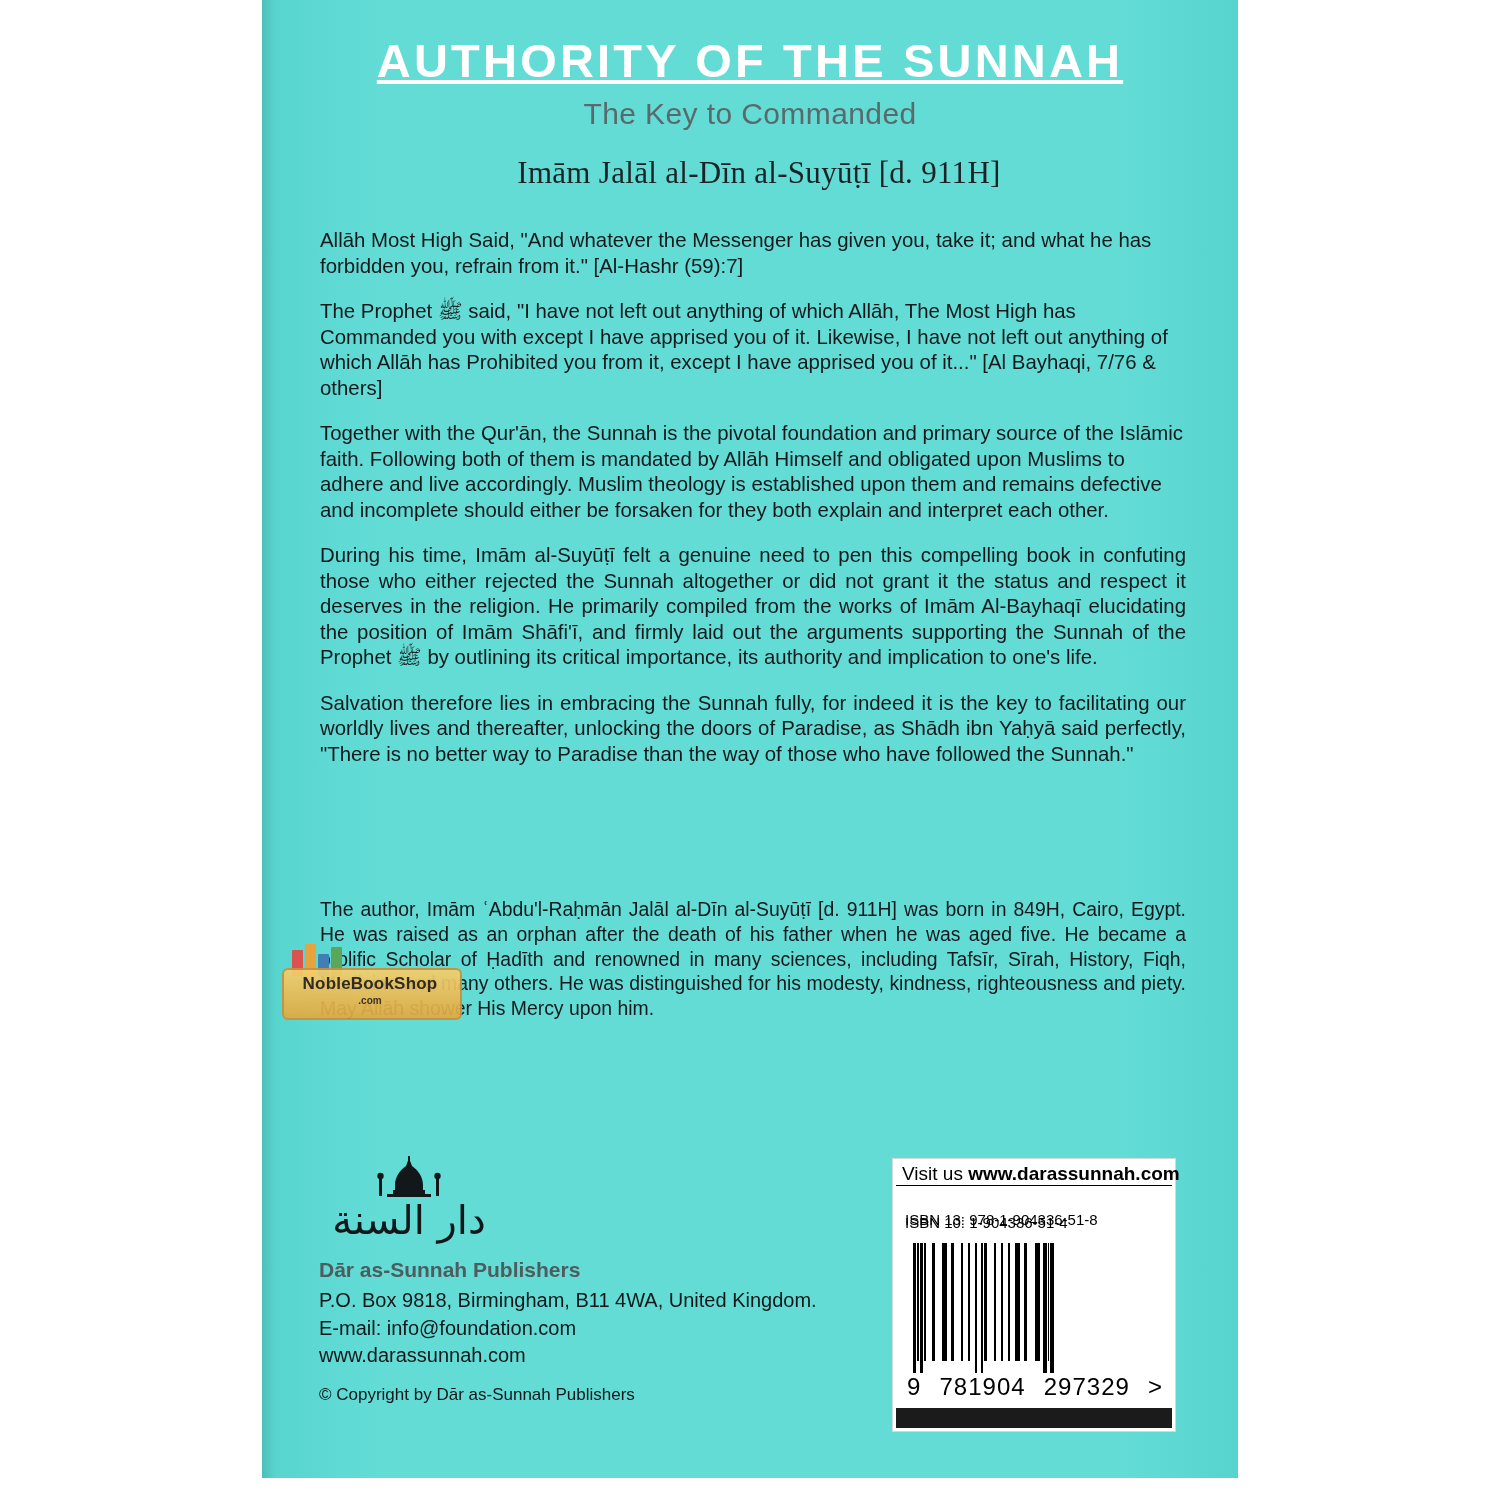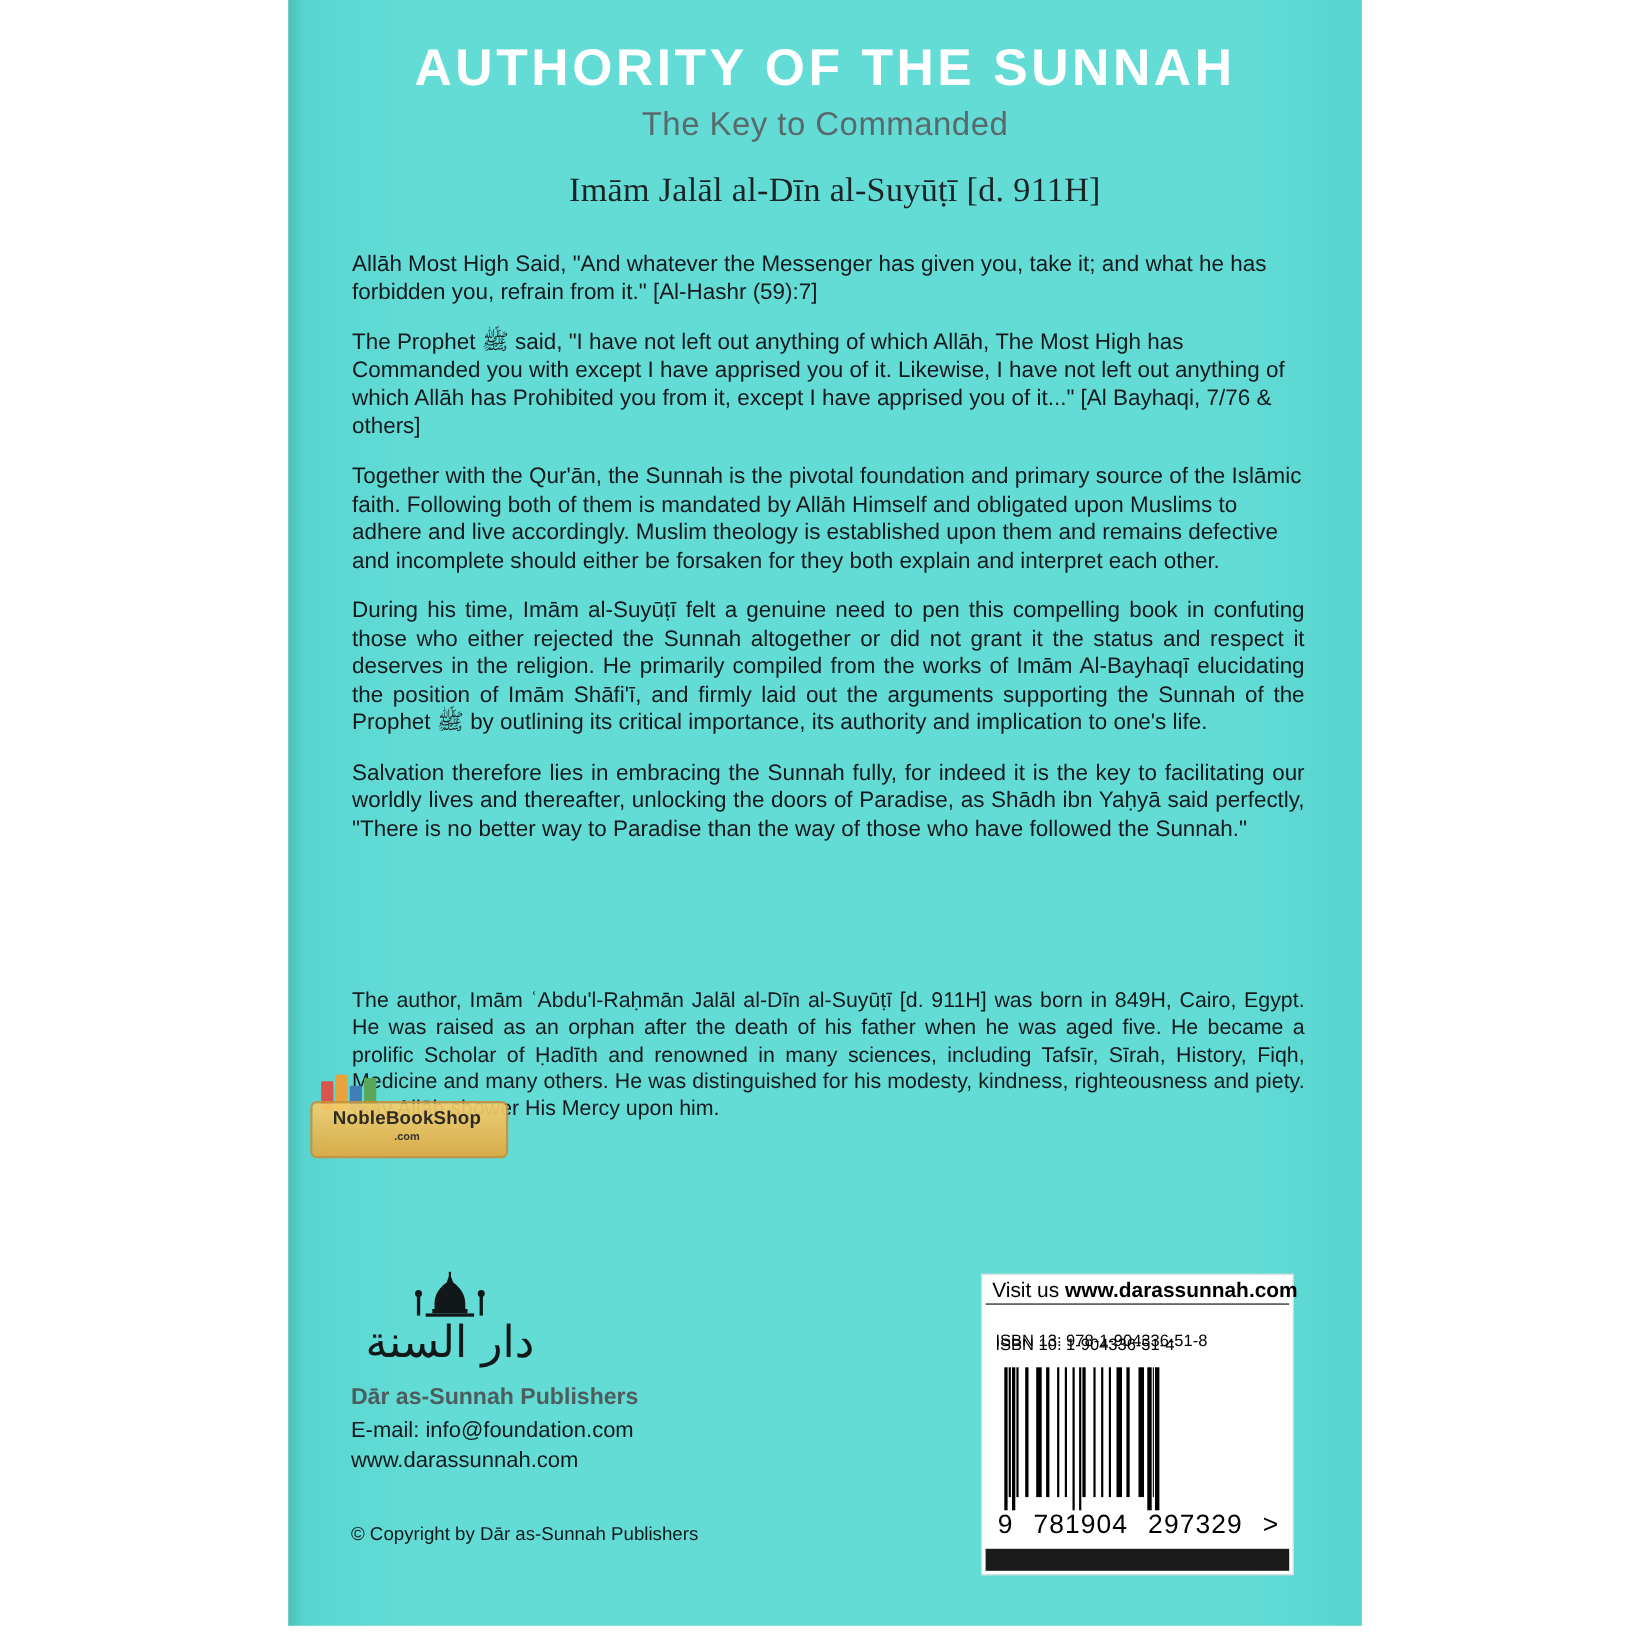--- a/index.html
+++ b/index.html
@@ -47,20 +47,21 @@
     top: 36px;
     width: 866px;
     text-align: center;
     color: #ffffff;
     font-size: 47px;
     font-weight: bold;
     letter-spacing: 3.2px;
     font-variant: small-caps;
     text-transform: uppercase;
     line-height: 1.05;
+    text-decoration: underline;
   }
 
   .subtitle {
     position: absolute;
     left: 55px;
     top: 97px;
     width: 866px;
     text-align: center;
     color: #5a6a6c;
     font-size: 30px;
@@ -107,21 +108,21 @@
     font-size: 19.4px;
     line-height: 1.28;
     text-align: justify;
     text-justify: inter-word;
   }
 
   
   .watermark {
     position: absolute;
     left: 20px;
-    top: 975px;
+    top: 942px;
     width: 180px;
     height: 75px;
   }
   .wm-books {
     position: absolute;
     left: 10px; top: 0px;
     width: 62px; height: 34px;
   }
   .wm-books span {
     position: absolute;
@@ -313,20 +314,21 @@
           <circle cx="61.5" cy="20" r="3.2"></circle>
           <rect x="117" y="22" width="3" height="18"></rect>
           <circle cx="118.5" cy="20" r="3.2"></circle>
         </g>
         <text x="90" y="78" class="arabic-logo" fill="#12181a" text-anchor="middle">دار السنة</text>
       </svg>
     </div>
 
     <div class="pub-name">Dār as-Sunnah Publishers</div>
     <div class="pub-addr">
+      <div>P.O. Box 9818, Birmingham, B11 4WA, United Kingdom.</div>
       <div>E-mail: info@foundation.com</div>
       <div>www.darassunnah.com</div>
     </div>
     <div class="copyright">© Copyright by Dār as-Sunnah Publishers</div>
 
     <div class="barcode-block">
       <div class="visit-bar">
         <span>Visit us </span><b>www.darassunnah.com</b>
       </div>
       <div class="isbn13">ISBN 13: 978-1-904336-51-8</div>

